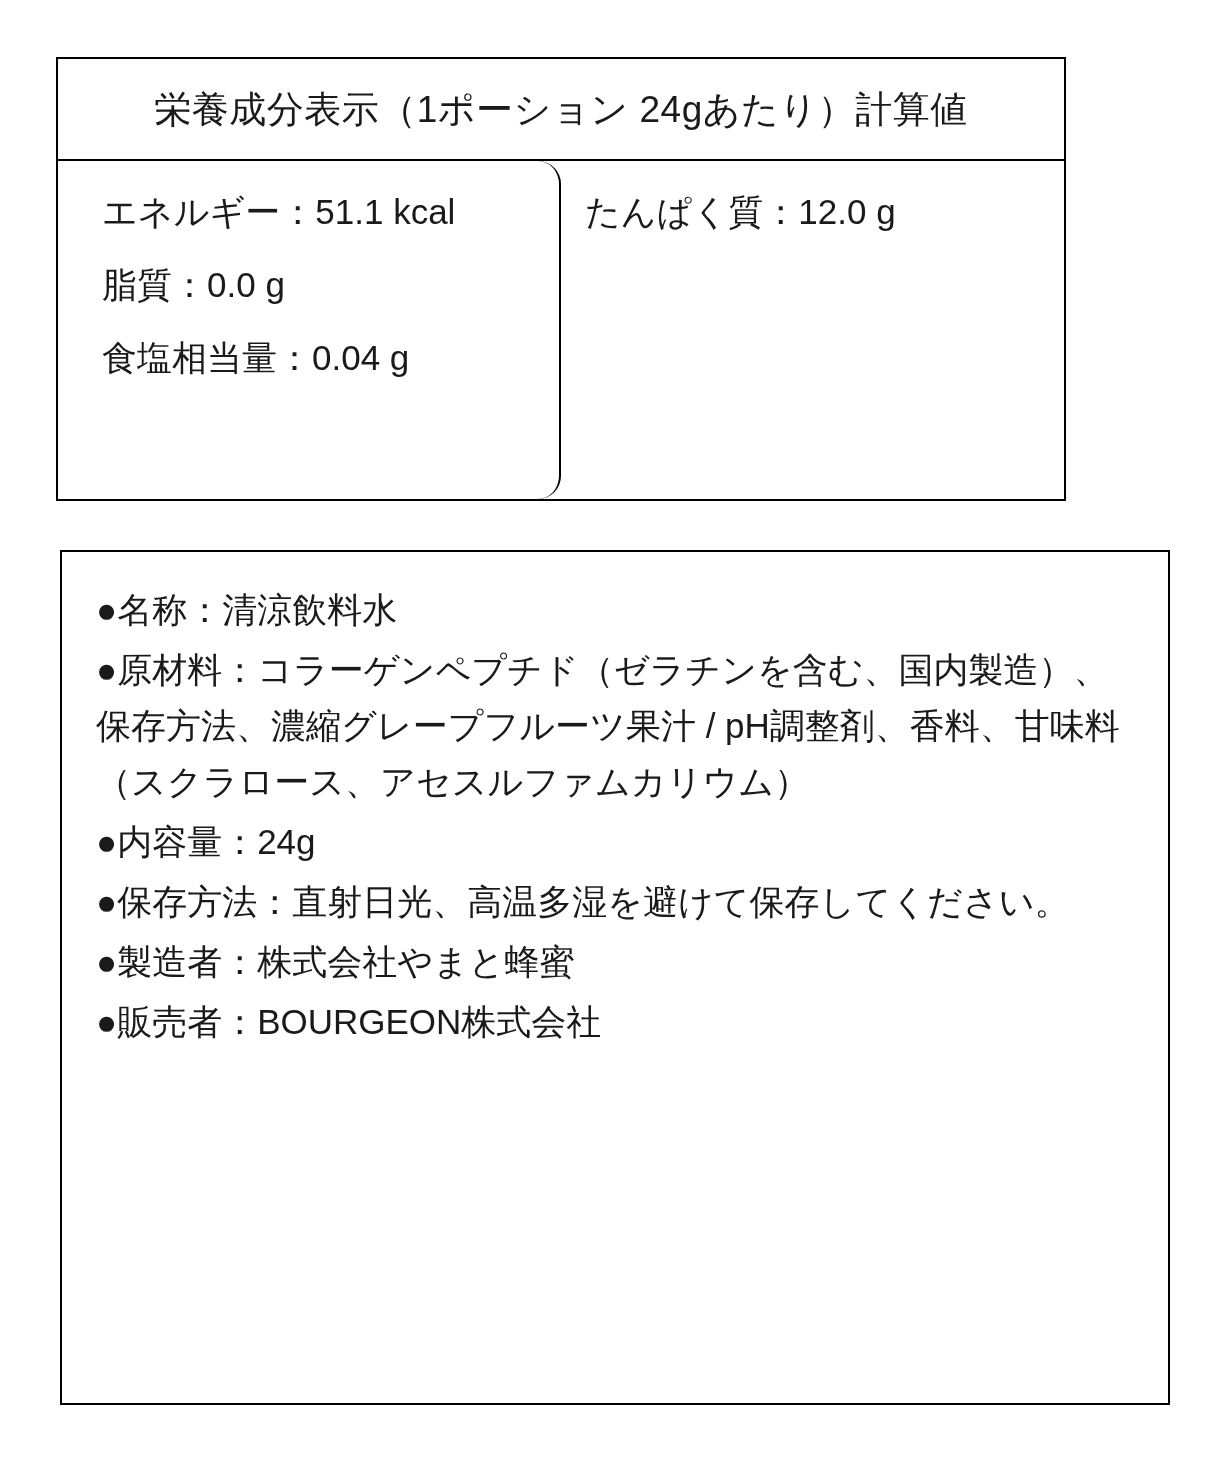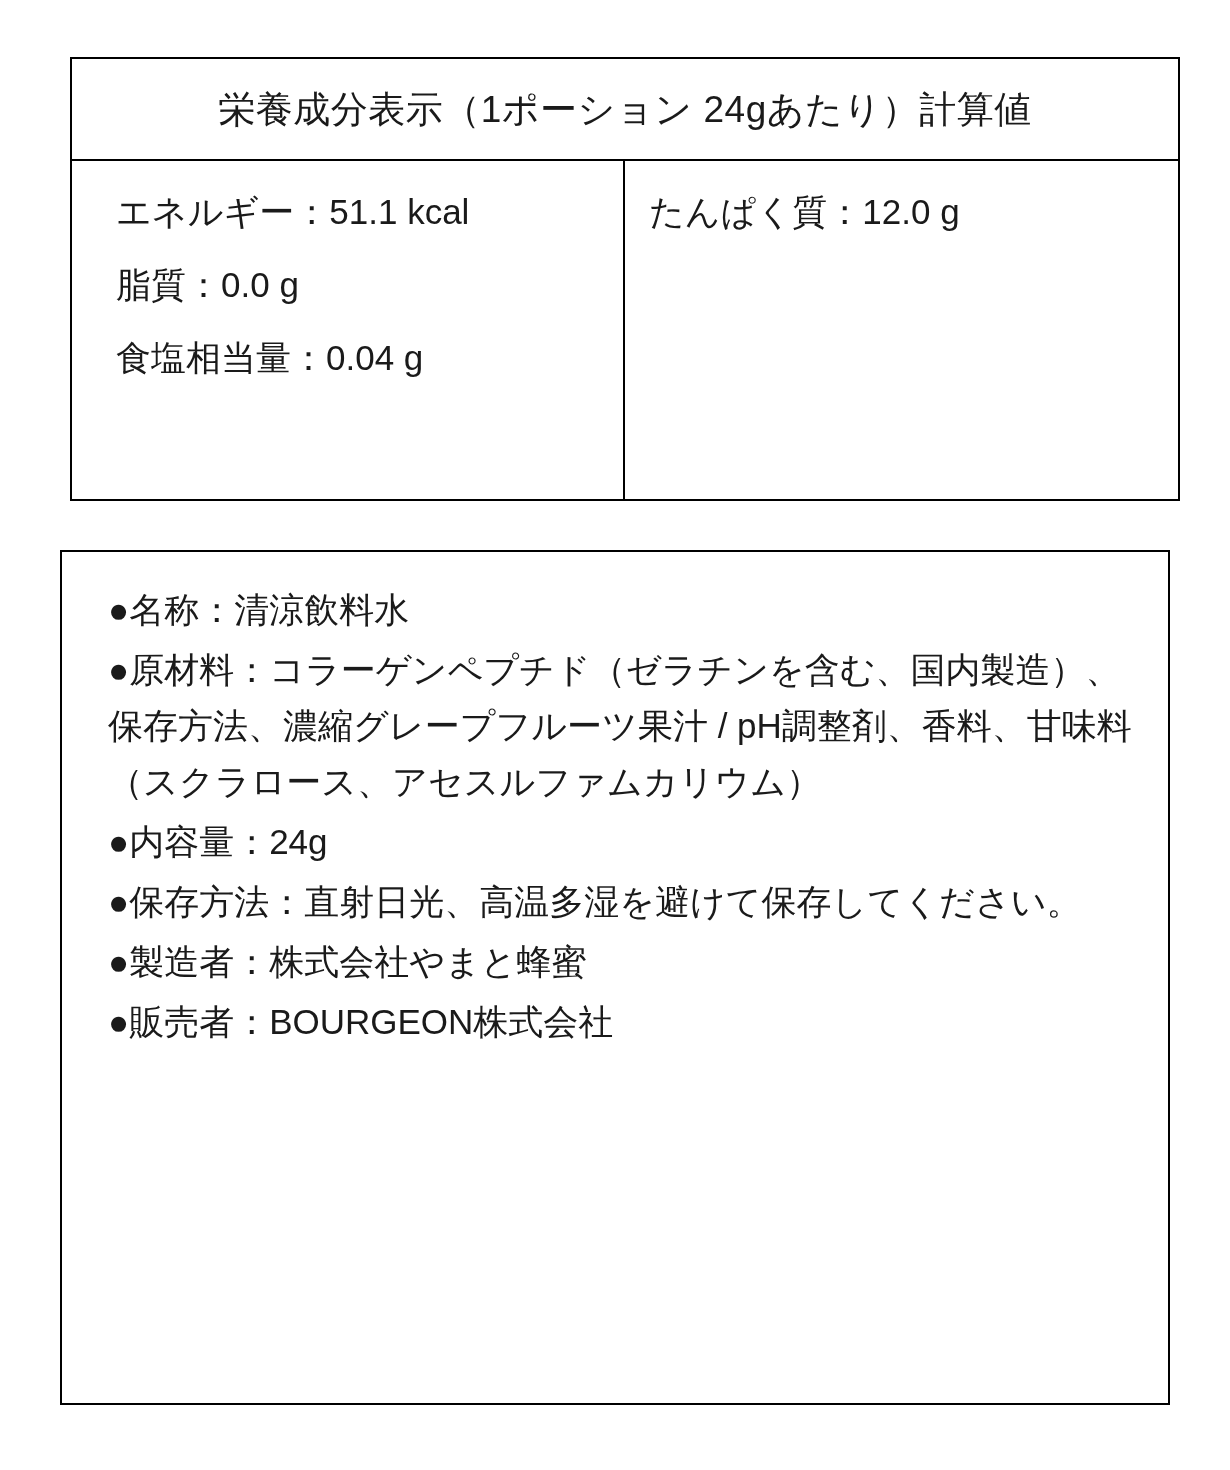--- a/index.html
+++ b/index.html
@@ -17,43 +17,44 @@
   .page {
     position: relative;
     width: 1230px;
     height: 1470px;
     box-sizing: border-box;
   }
 
   
   .nutrition-table {
     position: absolute;
-    left: 70px;
+    left: 56px;
     top: 57px;
-    width: 1110px;
+    width: 1010px;
     border: 2px solid #000000;
     box-sizing: border-box;
   }
   .nutrition-title {
     border-bottom: 2px solid #000000;
     text-align: center;
     font-size: 37px;
     line-height: 1.35;
     padding: 26px 10px 24px 10px;
     letter-spacing: 0.5px;
     white-space: nowrap;
   }
   .nutrition-body {
     display: flex;
     min-height: 338px;
   }
   .nutrition-col {
     box-sizing: border-box;
     padding: 33px 0 0 44px;
     flex: 0 0 50%;
+    border-radius: 23px;
   }
   .nutrition-col.left {
     border-right: 2px solid #000000;
   }
   .nutrition-col.right {
     padding-left: 24px;
   }
   .nutrition-line {
     font-size: 35px;
     line-height: 1.0;
@@ -68,21 +69,21 @@
     top: 550px;
     width: 1110px;
     height: 855px;
     border: 2px solid #000000;
     box-sizing: border-box;
     padding: 30px 34px 0 34px;
   }
   .info-line {
     font-size: 35px;
     line-height: 1.60;
-    margin: 0 0 4px 12px;
+    margin: 0 0 4px 0;
     text-indent: 0;
     word-break: break-all;
   }
 </style>
 </head>
 <body>
 
 <div class="page">
 
   <div class="nutrition-table">

